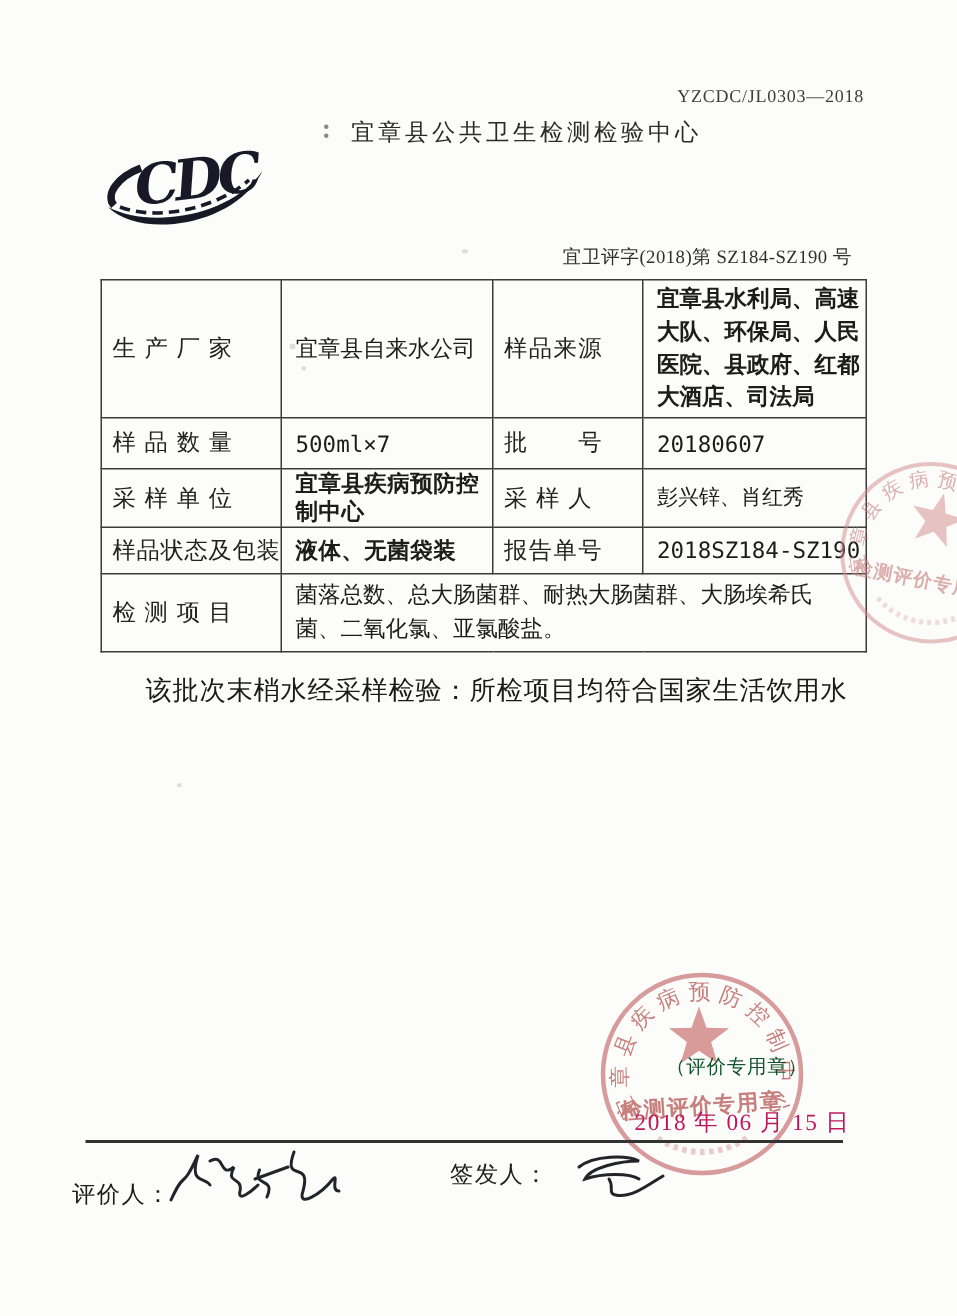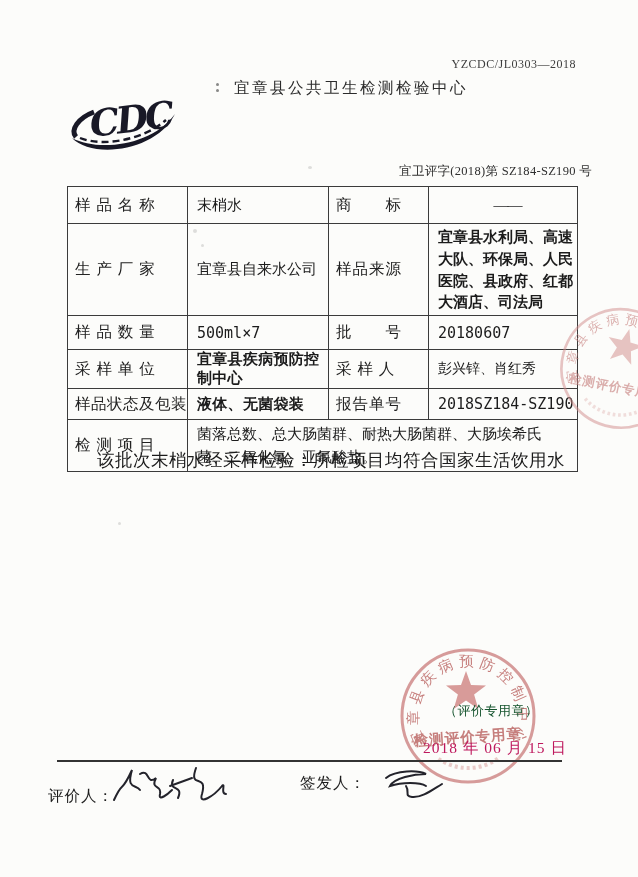--- a/index.html
+++ b/index.html
@@ -8,21 +8,21 @@
     position:relative; width:638px; height:877px; margin:0 auto;
     background:#fcfcfa; overflow:hidden;
     font-family:"Liberation Serif","DejaVu Serif",serif; color:#1f1f1f;
   }
   .doc-code { position:absolute; top:57px; right:62px; font-size:12px; letter-spacing:.5px; color:#3d3d3d; }
   .org-line { position:absolute; top:78px; left:234px; font-size:15.5px; letter-spacing:2.5px; color:#2b2b2b; }
   .org-artifact { position:absolute; top:80px; left:216px; width:4px; height:16px; }
   .org-artifact i { display:block; width:3px; height:3px; border-radius:50%; background:rgba(40,40,40,.55); margin:3px 0; }
   .logo { position:absolute; top:86px; left:64px; width:118px; height:74px; }
   .title { position:absolute; top:116px; left:212px; font-size:26px; font-weight:bold; letter-spacing:8px; color:#141414; white-space:nowrap; }
-  .doc-number { position:absolute; top:163px; right:46px; font-size:12.5px; color:#2f2f2f; letter-spacing:.3px; }
+  .doc-number { position:absolute; top:163px; right:70px; font-size:12.5px; color:#2f2f2f; letter-spacing:.3px; }
 
   table.info { position:absolute; top:186px; left:67px; width:510px; border-collapse:collapse; table-layout:fixed; }
   table.info td { border:1.6px solid #3b3b3b; vertical-align:middle; overflow:hidden; }
   td.lbl { font-size:15.5px; padding-left:7px; letter-spacing:1px; color:#222; white-space:nowrap; }
   td.val { font-size:15px; padding-left:9px; color:#1c1c1c; }
   .val-mono { font-family:"DejaVu Sans Mono","Liberation Mono",monospace; font-size:12.5px; }
   .val-small { font-family:"Liberation Sans","DejaVu Sans",sans-serif; font-size:11.5px; font-weight:bold; letter-spacing:.3px; }
   .val-source { font-family:"Liberation Sans","DejaVu Sans",sans-serif; font-size:11.5px; font-weight:bold; line-height:1.45; padding:2px 4px 2px 8px; }
   .val-dash { text-align:center; padding-left:0; letter-spacing:-1px; color:#333; }
   .val-items { font-size:14px; line-height:1.5; padding:3px 6px 3px 9px; }
@@ -71,26 +71,20 @@
   <div class="doc-number">宜卫评字(2018)第 SZ184-SZ190 号</div>
 
   <table class="info">
     <colgroup>
         <col style="width:120px">
         <col style="width:141px">
         <col style="width:100px">
         <col style="width:149px">
       </colgroup>
     <tbody>
-        <tr class="rh1">
-      <td class="lbl">样 品 名 称</td>
-      <td class="val">末梢水</td>
-      <td class="lbl">商　　标</td>
-      <td class="val val-dash">——</td>
-    </tr>
     <tr class="rh2">
       <td class="lbl">生 产 厂 家</td>
       <td class="val">宜章县自来水公司</td>
       <td class="lbl">样品来源</td>
       <td class="val val-source">宜章县水利局、高速大队、环保局、人民医院、县政府、红都大酒店、司法局</td>
     </tr>
     <tr class="rh3">
       <td class="lbl">样 品 数 量</td>
       <td class="val val-mono">500ml×7</td>
       <td class="lbl">批　　号</td>

